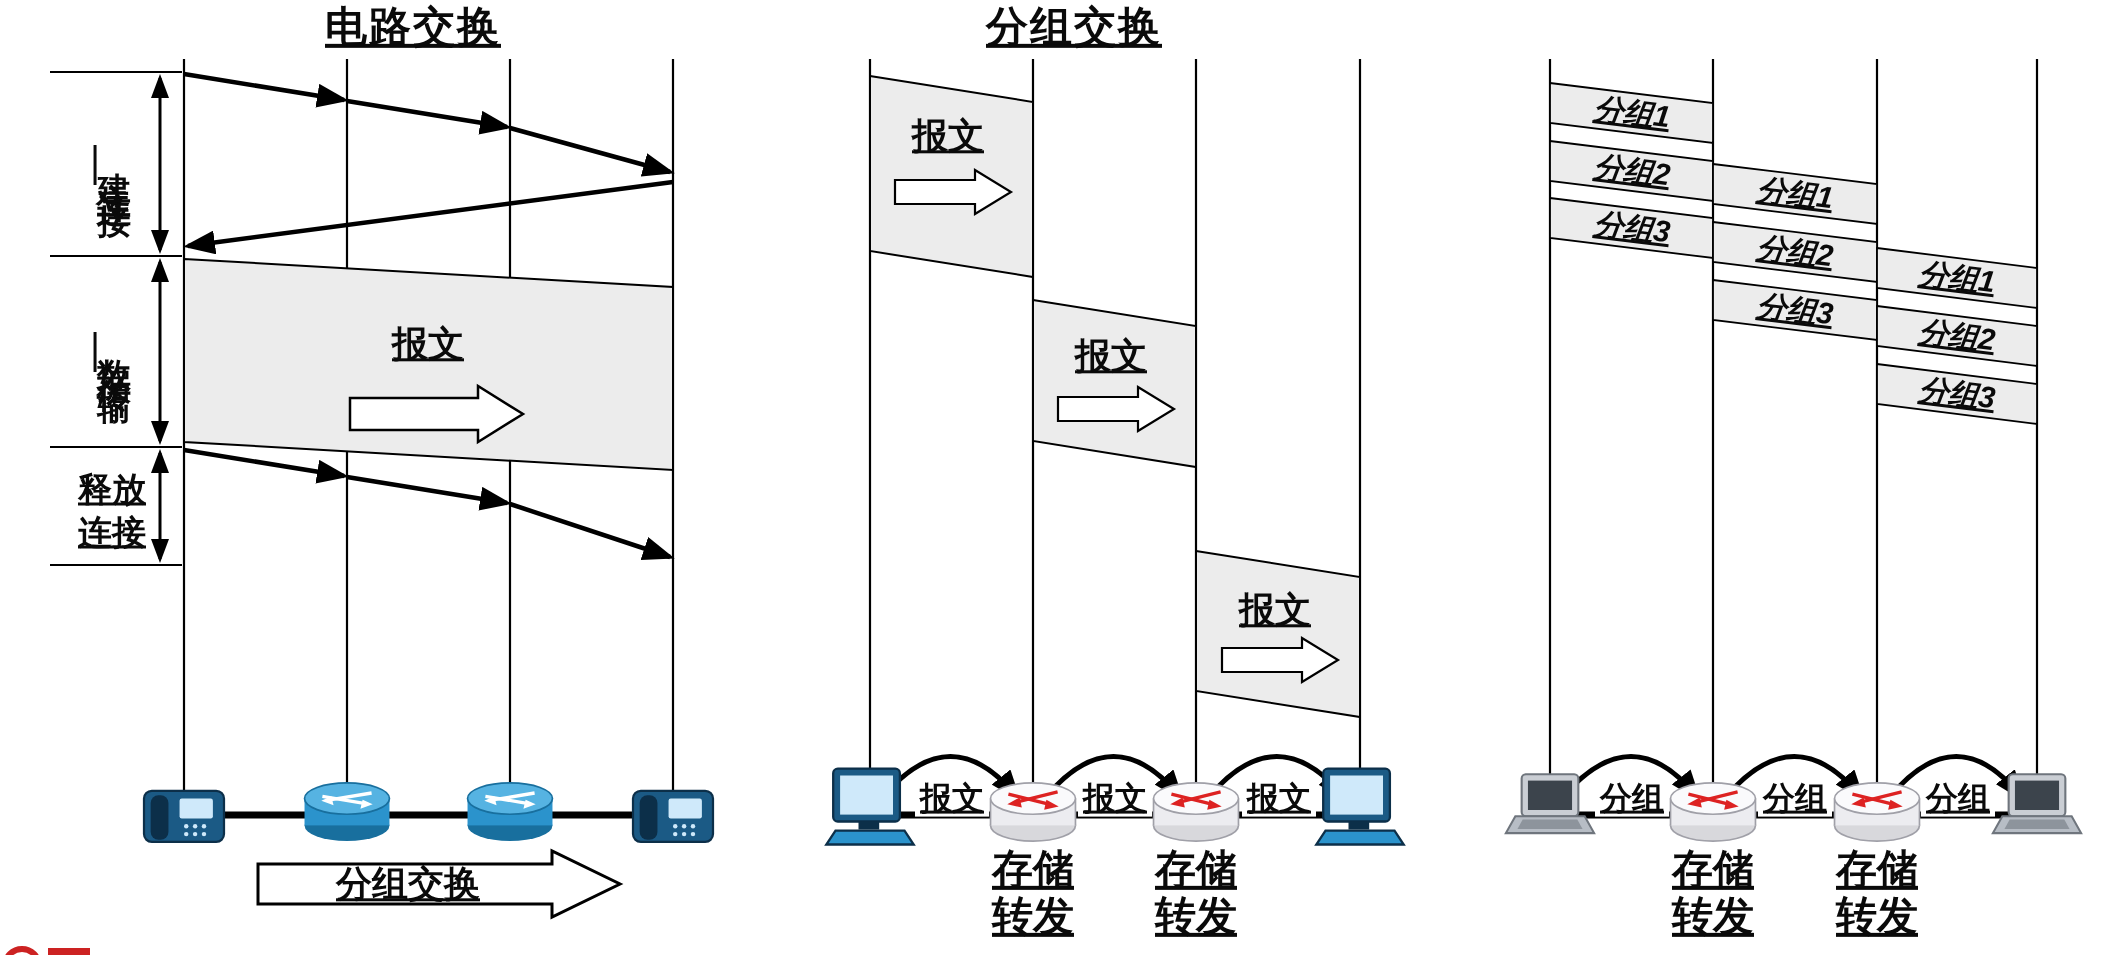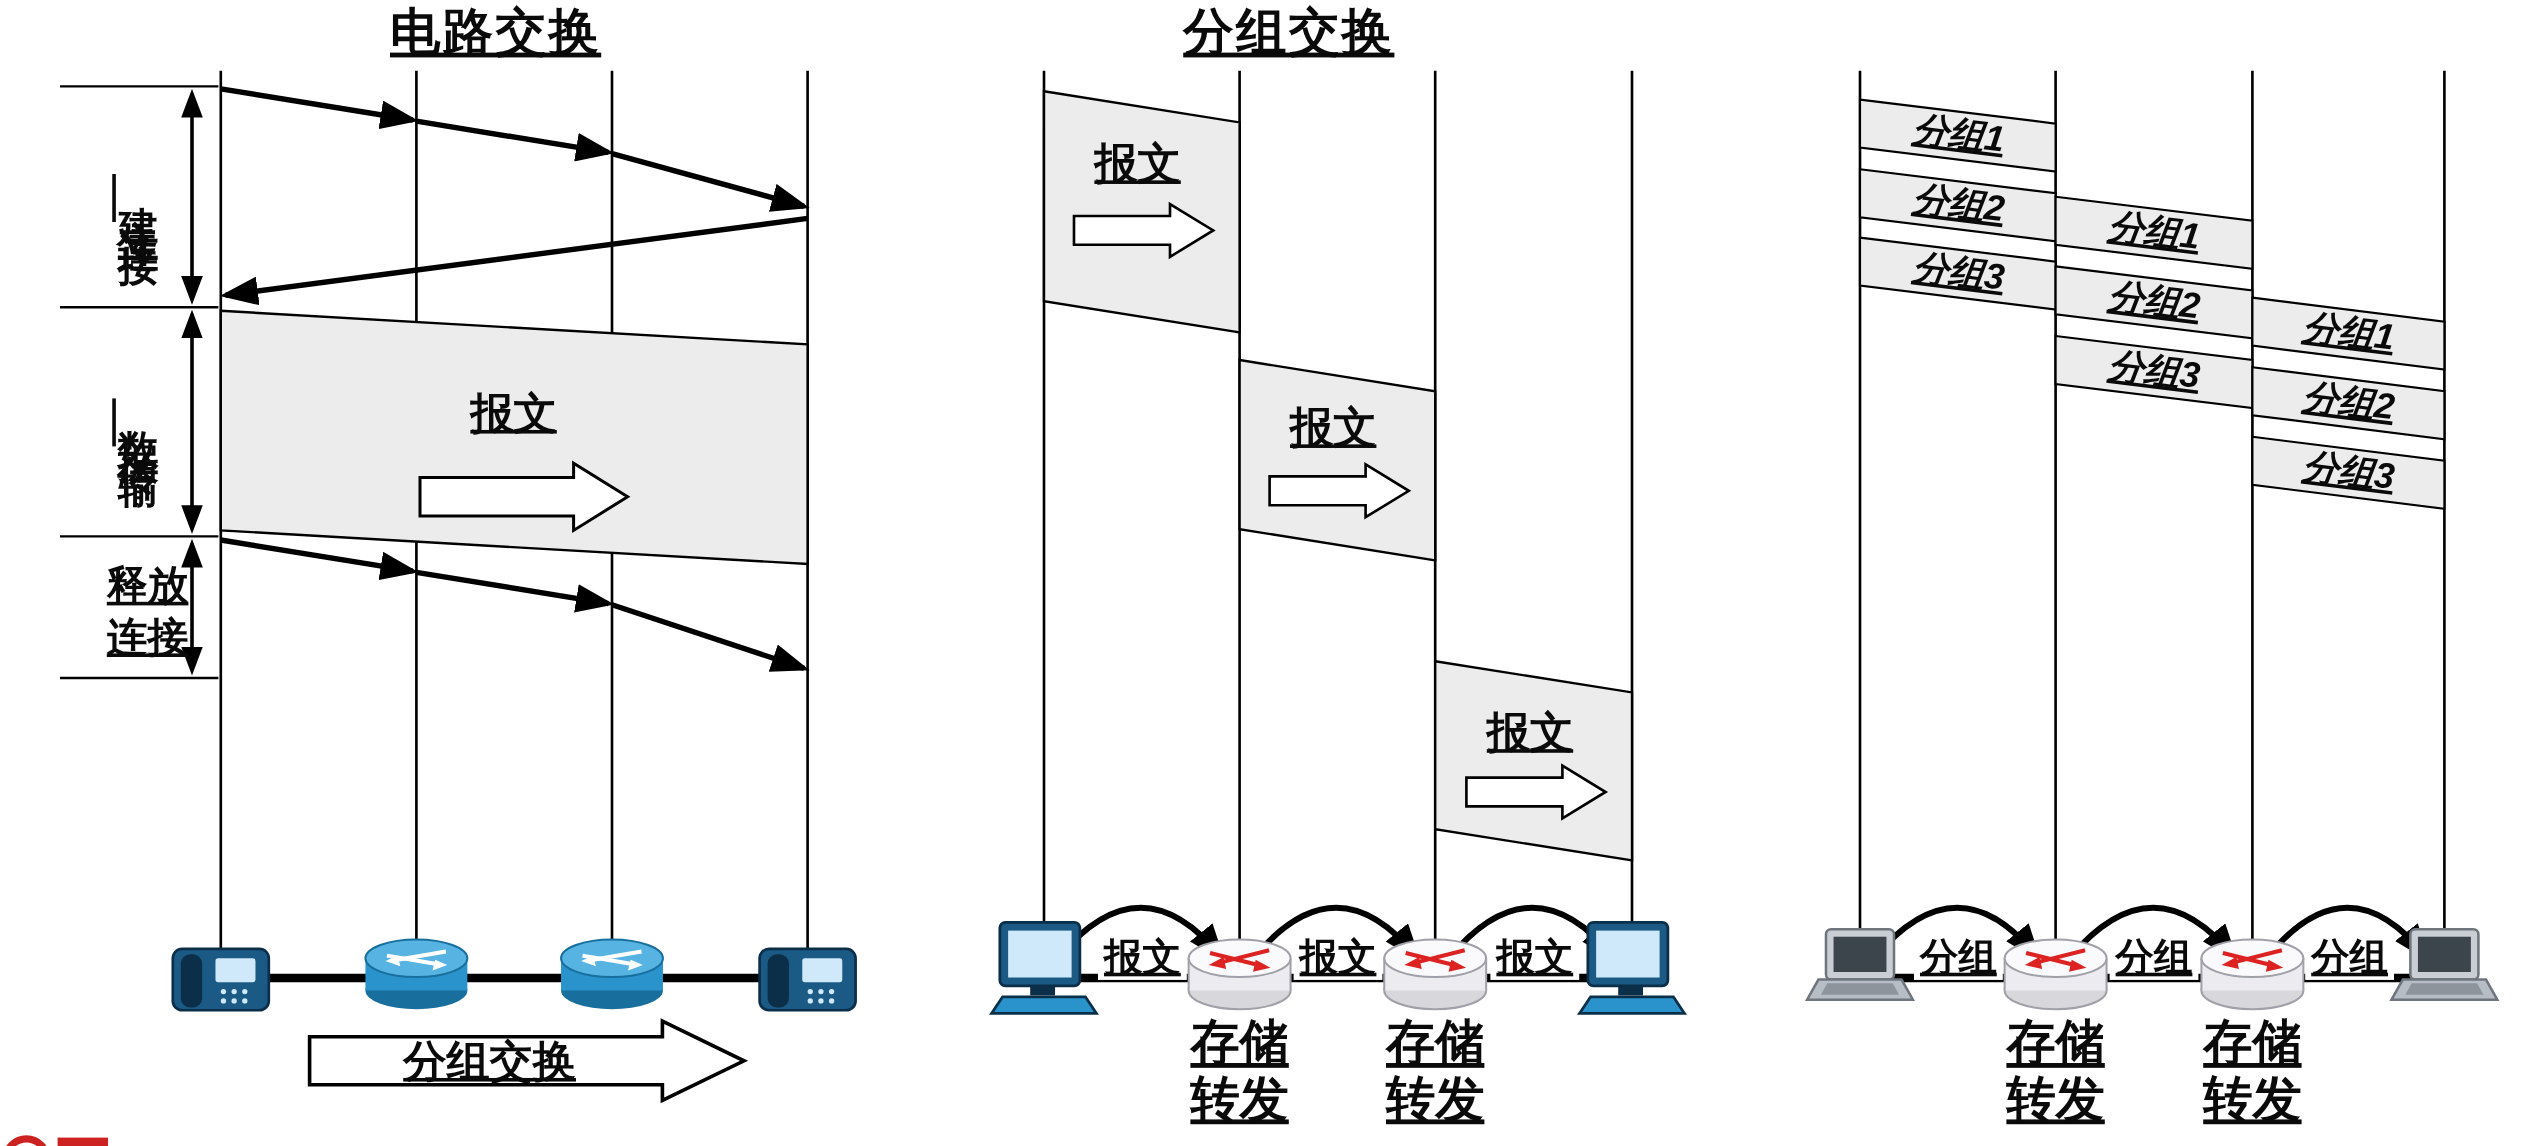--- a/index.html
+++ b/index.html
@@ -202,21 +202,21 @@
     <circle cx="22" cy="966" r="17" fill="none" stroke="#cc2222" stroke-width="6"></circle>
     <rect x="48" y="948" width="42" height="7" fill="#cc2222"></rect>
   </g>
 </svg>
 
 <div class="lbl title" style="left:413px;top:27px">电路交换</div>
 <div class="lbl title" style="left:1074px;top:27px">分组交换</div>
 
 <div class="lbl phase-v" style="left:114px;top:165px">建立连接</div>
 <div class="lbl phase-v" style="left:114px;top:352px">数据传输</div>
-<div class="lbl phase-w" style="left:123px;top:510px">释放连接</div>
+<div class="lbl phase-w" style="left:112px;top:510px">释放连接</div>
 
 <div class="lbl blk" style="left:428px;top:344px">报文</div>
 <div class="lbl blk" style="left:408px;top:884px">分组交换</div>
 
 <div class="lbl blk" style="left:948px;top:136px">报文</div>
 <div class="lbl blk" style="left:1111px;top:356px">报文</div>
 <div class="lbl blk" style="left:1275px;top:610px">报文</div>
 
 <div class="lbl hop" style="left:952px;top:798px">报文</div>
 <div class="lbl hop" style="left:1115px;top:798px">报文</div>

